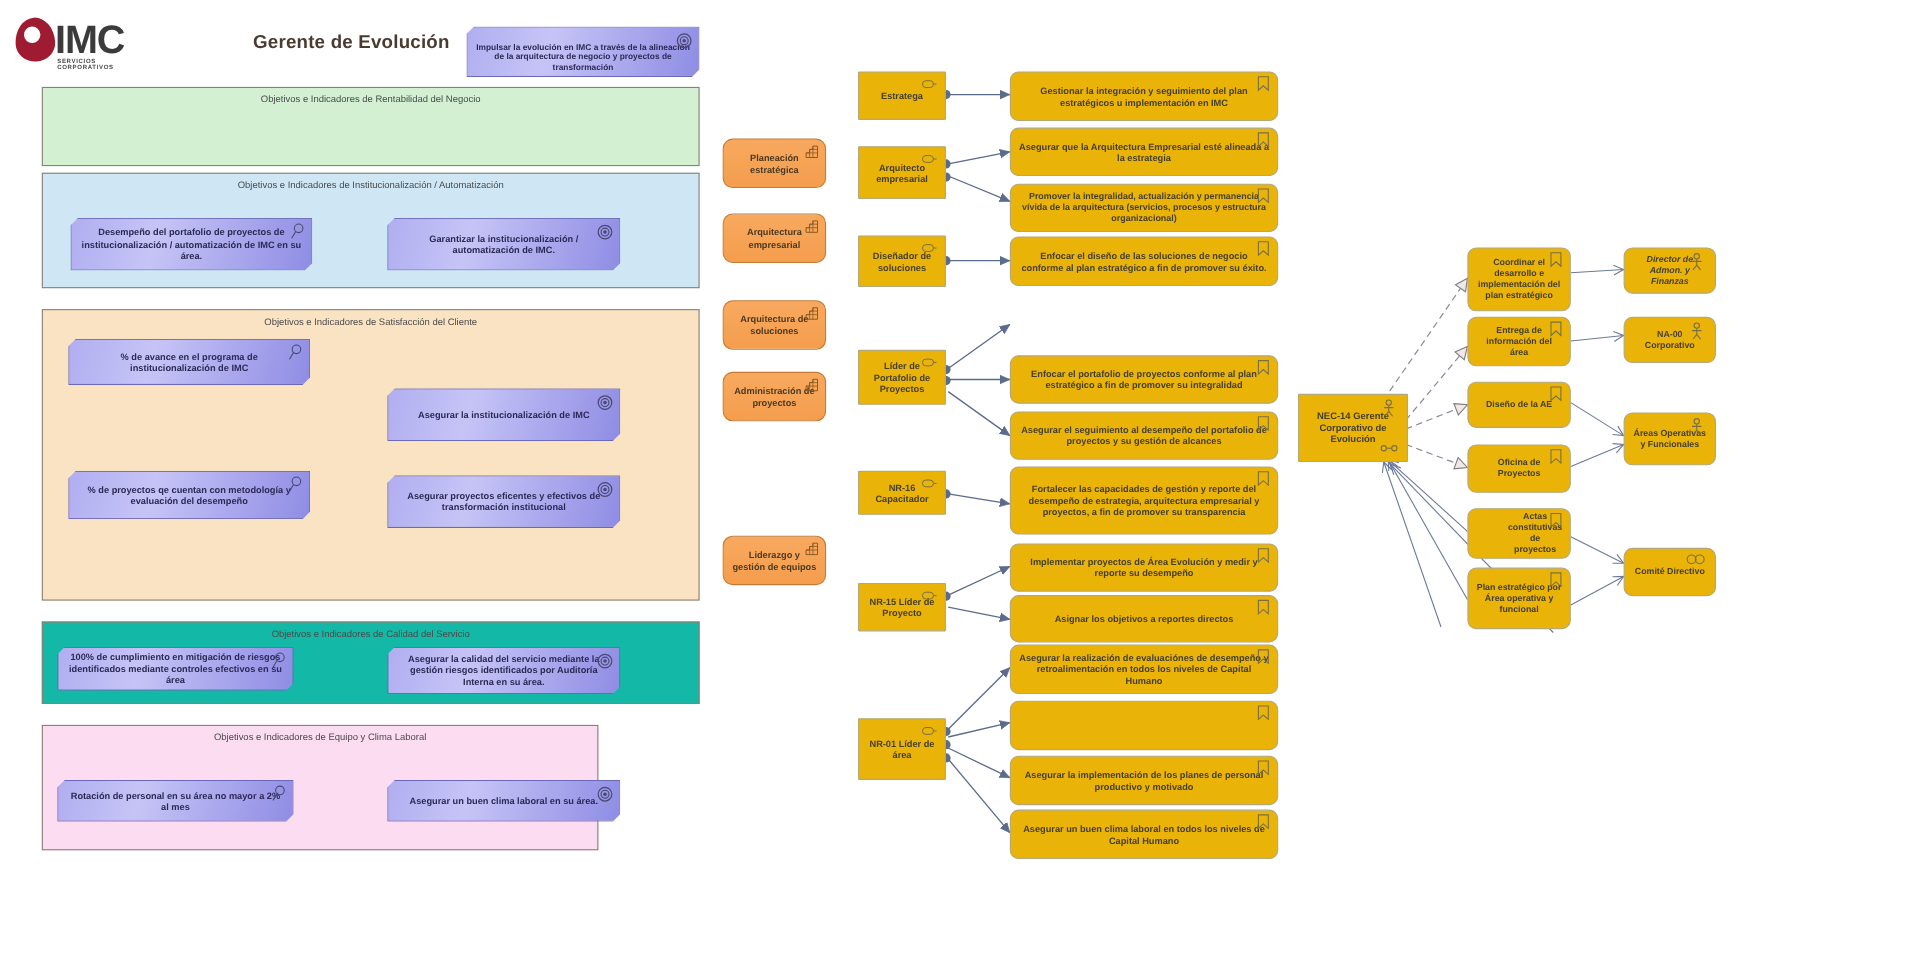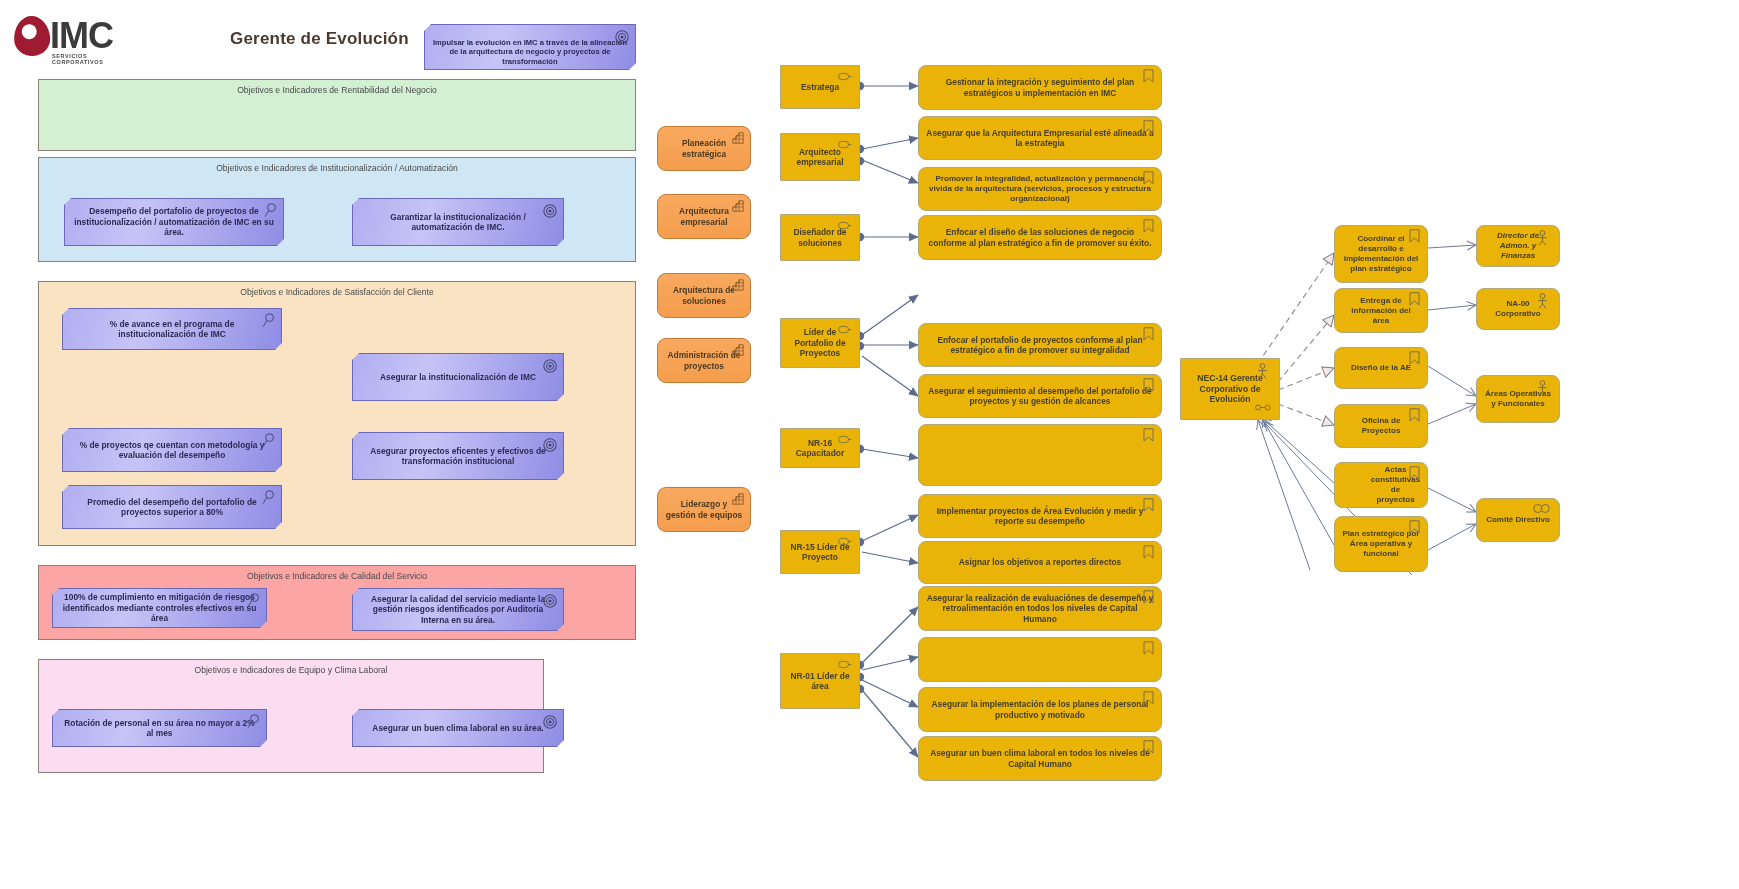--- a/index.html
+++ b/index.html
@@ -40,21 +40,21 @@
     border:1px solid #6b68b8; color:#2c2a55;
     clip-path: polygon(7px 0, 100% 0, 100% calc(100% - 7px), calc(100% - 7px) 100%, 0 100%, 0 7px);
   }
   
   .grp { position:absolute; border:1px solid #8a8075; }
   .grp-label { position:absolute; top:5px; left:0; right:0; text-align:center;
     font-size:8.6px; color:#4a4a4a; font-weight:normal; }
   .g-green { background:#d3f0d3; }
   .g-blue  { background:#cfe7f5; }
   .g-peach { background:#fae3c3; }
-  .g-violet{ background:#fca5a5;padding-left:14px; }
+  .g-violet{ background:#14b8a6;padding-left:14px; }
   .g-pink  { background:#fbdcf0; }
 
   
   .n-orange {
     background:linear-gradient(180deg,#f8a95f 0%,#f49d4d 100%);
     border:1px solid #c47a33; border-radius:9px; color:#4a3a22;
   }
   
   .n-yellow {
     background:#eab308; border:1px solid #b3a87a; color:#46402a;
@@ -232,27 +232,20 @@
         <circle cx="7" cy="7" r="1.6" fill="#4a4870"></circle>
       </svg>
     </div>
     <div class="node n-purple" style="left:62px; top:428px; width:220px; height:44px;">
       <span class="lbl">% de proyectos qe cuentan con metodología y evaluación del desempeño</span>
       <svg class="ic ic-assessment" viewBox="0 0 13 15">
         <circle cx="7.5" cy="4.6" r="3.9" fill="none" stroke="#4a4870" stroke-width="1"></circle>
         <path d="M4.7,7.6 L1.2,13.6" stroke="#4a4870" stroke-width="1" fill="none"></path>
       </svg>
     </div>
-    <div class="node n-purple" style="left:62px; top:485px; width:220px; height:44px;">
-      <span class="lbl">Promedio del desempeño del portafolio de proyectos superior a 80%</span>
-      <svg class="ic ic-assessment" viewBox="0 0 13 15">
-        <circle cx="7.5" cy="4.6" r="3.9" fill="none" stroke="#4a4870" stroke-width="1"></circle>
-        <path d="M4.7,7.6 L1.2,13.6" stroke="#4a4870" stroke-width="1" fill="none"></path>
-      </svg>
-    </div>
     <div class="node n-purple" style="left:352px; top:432px; width:212px; height:48px;">
       <span class="lbl">Asegurar proyectos eficentes y efectivos de transformación institucional</span>
       <svg class="ic ic-goal" viewBox="0 0 14 14">
         <circle cx="7" cy="7" r="6.2" fill="none" stroke="#4a4870" stroke-width="1.1"></circle>
         <circle cx="7" cy="7" r="3.6" fill="none" stroke="#4a4870" stroke-width="1"></circle>
         <circle cx="7" cy="7" r="1.6" fill="#4a4870"></circle>
       </svg>
     </div>
 
     <div class="grp g-violet" style="left:38px; top:565px; width:598px; height:75px;">
@@ -409,20 +402,21 @@
         <path d="M1,0.8 L10,0.8 L10,13 L5.5,9 L1,13 z" fill="none" stroke="#7a6f44" stroke-width="1"></path>
       </svg>
     </div>
     <div class="node n-yellow rr" style="left:918px; top:374px; width:244px; height:44px;">
       <span class="lbl">Asegurar el seguimiento al desempeño del portafolio de proyectos y su gestión de alcances</span>
       <svg class="ic ic-resp" viewBox="0 0 11 14">
         <path d="M1,0.8 L10,0.8 L10,13 L5.5,9 L1,13 z" fill="none" stroke="#7a6f44" stroke-width="1"></path>
       </svg>
     </div>
     <div class="node n-yellow rr" style="left:918px; top:424px; width:244px; height:62px;">
+      <span class="lbl">Fortalecer las capacidades de gestión y reporte del desempeño de estrategia, arquitectura empresarial y proyectos, a fin de promover su transparencia</span>
       <svg class="ic ic-resp" viewBox="0 0 11 14">
         <path d="M1,0.8 L10,0.8 L10,13 L5.5,9 L1,13 z" fill="none" stroke="#7a6f44" stroke-width="1"></path>
       </svg>
     </div>
     <div class="node n-yellow rr" style="left:918px; top:494px; width:244px; height:44px;">
       <span class="lbl">Implementar proyectos de Área Evolución y medir y reporte su desempeño</span>
       <svg class="ic ic-resp" viewBox="0 0 11 14">
         <path d="M1,0.8 L10,0.8 L10,13 L5.5,9 L1,13 z" fill="none" stroke="#7a6f44" stroke-width="1"></path>
       </svg>
     </div>

